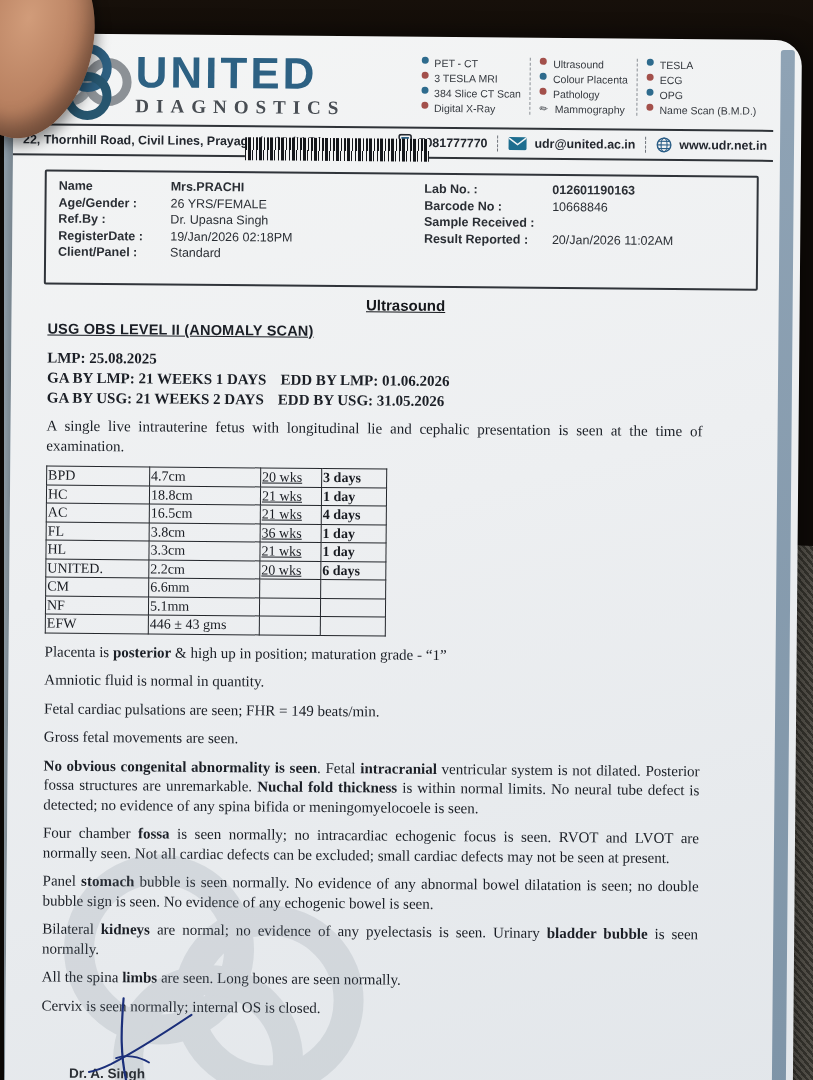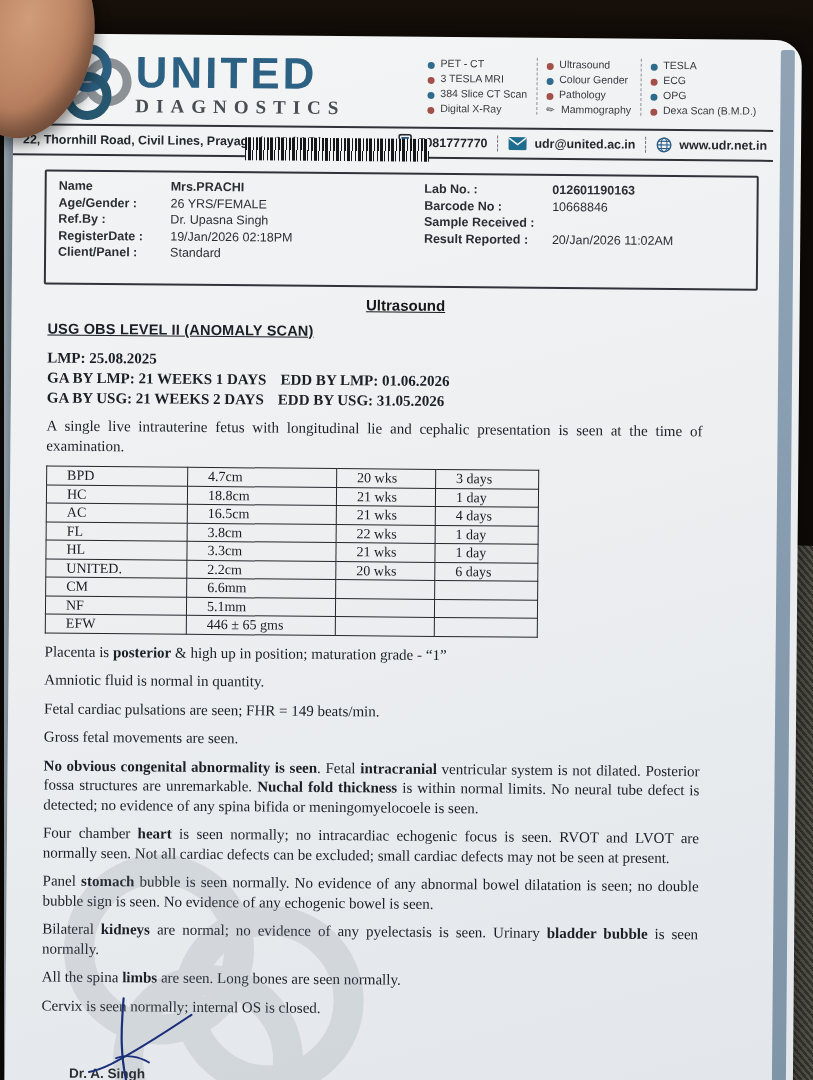--- a/index.html
+++ b/index.html
@@ -36,21 +36,21 @@
   .ring.r-left{left:-6px;top:12px;border-color:#9aa0a5;}
   .ring.r-bot{left:12px;top:26px;border-color:#27566f;}
   .brand{display:flex;flex-direction:column;line-height:1;}
   .brand-name{font-size:44px;font-weight:800;letter-spacing:3px;color:#2d6183;
     font-family:"Liberation Sans",sans-serif;}
   .brand-sub{font-size:19px;letter-spacing:7px;color:#484d53;margin-top:2px;
     font-family:"Liberation Serif",serif;font-weight:600;}
   .services{margin-left:auto;display:flex;font-size:10.5px;color:#35393f;gap:0;}
   .svc-col{display:flex;flex-direction:column;gap:3px;padding:0 9px;}
   .svc-col + .svc-col{border-left:1px dashed #8a8f95;}
-  .svc-item{display:flex;align-items:flex-end;gap:6px;white-space:nowrap;}
+  .svc-item{display:flex;align-items:flex-start;gap:6px;white-space:nowrap;}
   .dot{width:7px;height:7px;border-radius:50%;flex:0 0 auto;}
   .pen{font-size:10px;color:#2c3036;transform:rotate(-40deg);width:9px;display:inline-block;}
   
   .contact-bar{display:flex;align-items:center;gap:7px;margin:2px 28px 0 0;
     border-top:2px solid #2f3338;border-bottom:2px solid #2f3338;
     padding:5px 6px 5px 10px;font-size:12.4px;font-weight:700;color:#23272e;}
   .contact-bar svg{flex:0 0 auto;}
   .csep{border-left:1px dashed #70757c;height:16px;margin:0 3px;}
   .spacer{flex:1;}
   
@@ -73,25 +73,25 @@
   .scan-heading{font-size:14.5px;font-weight:700;text-decoration:underline;
     margin:10px 0 12px;letter-spacing:.2px;}
   .lmp{font-family:"Liberation Serif",serif;font-size:15px;font-weight:600;line-height:1.32;}
   .lmp .gap{display:inline-block;width:14px;}
   .intro,.para{font-family:"Liberation Serif",serif;font-size:15px;line-height:1.3;
     text-align:justify;margin:9px 0 0;}
   .para .b{font-weight:700;}
   
   table.meas{border-collapse:collapse;margin-top:10px;
     font-family:"Liberation Serif",serif;font-size:14px;color:#191c22;}
-  table.meas td{border:1.4px solid #24272c;padding:0 20px;height:17.5px;white-space:nowrap;}
+  table.meas td{border:1.4px solid #24272c;padding:0 1px;height:17.5px;white-space:nowrap;}
   table.meas td:nth-child(1){width:100px;}
   table.meas td:nth-child(2){width:108px;}
-  table.meas td:nth-child(3){width:58px;}
-  table.meas td:nth-child(4){width:62px;}
+  table.meas td:nth-child(3){width:58px;text-decoration:underline;}
+  table.meas td:nth-child(4){width:62px;font-weight:bold;}
   
   .sign-block{position:relative;margin-top:22px;height:95px;padding-left:28px;}
   .sig-svg{position:absolute;left:30px;top:-42px;}
   .doc-name{font-size:13.5px;font-weight:700;color:#2b2f35;padding-top:28px;}
 </style>
 </head>
 <body>
 
 <div class="top-shadow"></div>
 <div class="fabric"></div>
@@ -136,21 +136,21 @@
             <span>Digital X-Ray</span>
           </div>
         </div>
         <div class="svc-col">
           <div class="svc-item">
             <span class="dot" style="background: rgb(163, 80, 75);"></span>
             <span>Ultrasound</span>
           </div>
           <div class="svc-item">
             <span class="dot" style="background: rgb(46, 107, 141);"></span>
-            <span>Colour Gender</span>
+            <span>Colour Placenta</span>
           </div>
           <div class="svc-item">
             <span class="dot" style="background: rgb(163, 80, 75);"></span>
             <span>Pathology</span>
           </div>
           <div class="svc-item">
             <span class="pen">✎</span>
             <span>Mammography</span>
           </div>
         </div>
@@ -162,21 +162,21 @@
           <div class="svc-item">
             <span class="dot" style="background: rgb(163, 80, 75);"></span>
             <span>ECG</span>
           </div>
           <div class="svc-item">
             <span class="dot" style="background: rgb(46, 107, 141);"></span>
             <span>OPG</span>
           </div>
           <div class="svc-item">
             <span class="dot" style="background: rgb(163, 80, 75);"></span>
-            <span>Dexa Scan (B.M.D.)</span>
+            <span>Name Scan (B.M.D.)</span>
           </div>
         </div>
       </div>
   </div>
 
   <div class="contact-bar">
     <span>22, Thornhill Road, Civil Lines, Prayagraj - 01 (U.P.)</span>
     <span class="spacer"></span>
     <svg width="14" height="18" viewBox="0 0 14 18">
       <rect x="1" y="1" width="12" height="16" rx="2" fill="none" stroke="#23272e" stroke-width="1.6"></rect>
@@ -259,21 +259,21 @@
           </tr>
           <tr>
             <td>AC</td>
             <td>16.5cm</td>
             <td>21 wks</td>
             <td>4 days</td>
           </tr>
           <tr>
             <td>FL</td>
             <td>3.8cm</td>
-            <td>22 wks</td>
+            <td>36 wks</td>
             <td>1 day</td>
           </tr>
           <tr>
             <td>HL</td>
             <td>3.3cm</td>
             <td>21 wks</td>
             <td>1 day</td>
           </tr>
           <tr>
             <td>UNITED.</td>
@@ -288,33 +288,33 @@
             <td></td>
           </tr>
           <tr>
             <td>NF</td>
             <td>5.1mm</td>
             <td></td>
             <td></td>
           </tr>
           <tr>
             <td>EFW</td>
-            <td>446 ± 65 gms</td>
+            <td>446 ± 43 gms</td>
             <td></td>
             <td></td>
           </tr>
         </tbody>
     </table>
     <div>
         <p class="para"><span>Placenta is </span><span class="b">posterior</span><span> &amp; high up in position; maturation grade - “1”</span></p>
         <p class="para"><span>Amniotic fluid is normal in quantity.</span></p>
         <p class="para"><span>Fetal cardiac pulsations are seen; FHR = 149 beats/min.</span></p>
         <p class="para"><span>Gross fetal movements are seen.</span></p>
         <p class="para"><span class="b">No obvious congenital abnormality is seen</span><span>. Fetal </span><span class="b">intracranial</span><span> ventricular system is not dilated. Posterior fossa structures are unremarkable. </span><span class="b">Nuchal fold thickness</span><span> is within normal limits. No neural tube defect is detected; no evidence of any spina bifida or meningomyelocoele is seen.</span></p>
-        <p class="para"><span>Four chamber </span><span class="b">heart</span><span> is seen normally; no intracardiac echogenic focus is seen. RVOT and LVOT are normally seen. Not all cardiac defects can be excluded; small cardiac defects may not be seen at present.</span></p>
+        <p class="para"><span>Four chamber </span><span class="b">fossa</span><span> is seen normally; no intracardiac echogenic focus is seen. RVOT and LVOT are normally seen. Not all cardiac defects can be excluded; small cardiac defects may not be seen at present.</span></p>
         <p class="para"><span>Panel </span><span class="b">stomach</span><span> bubble is seen normally. No evidence of any abnormal bowel dilatation is seen; no double bubble sign is seen. No evidence of any echogenic bowel is seen.</span></p>
         <p class="para"><span>Bilateral </span><span class="b">kidneys</span><span> are normal; no evidence of any pyelectasis is seen. Urinary </span><span class="b">bladder bubble</span><span> is seen normally.</span></p>
         <p class="para"><span>All the spina </span><span class="b">limbs</span><span> are seen. Long bones are seen normally.</span></p>
         <p class="para"><span>Cervix is seen normally; internal OS is closed.</span></p>
       </div>
 
     <div class="sign-block">
       <svg class="sig-svg" width="170" height="115" viewBox="0 0 170 115">
         <path d="M52 2 C50 30, 48 60, 58 95 C60 102, 63 108, 66 112" fill="none" stroke="#1b2f7a" stroke-width="2.2" stroke-linecap="round"></path>
         <path d="M120 18 C95 35, 70 52, 40 68 C32 72, 24 75, 18 76" fill="none" stroke="#1b2f7a" stroke-width="2" stroke-linecap="round"></path>

